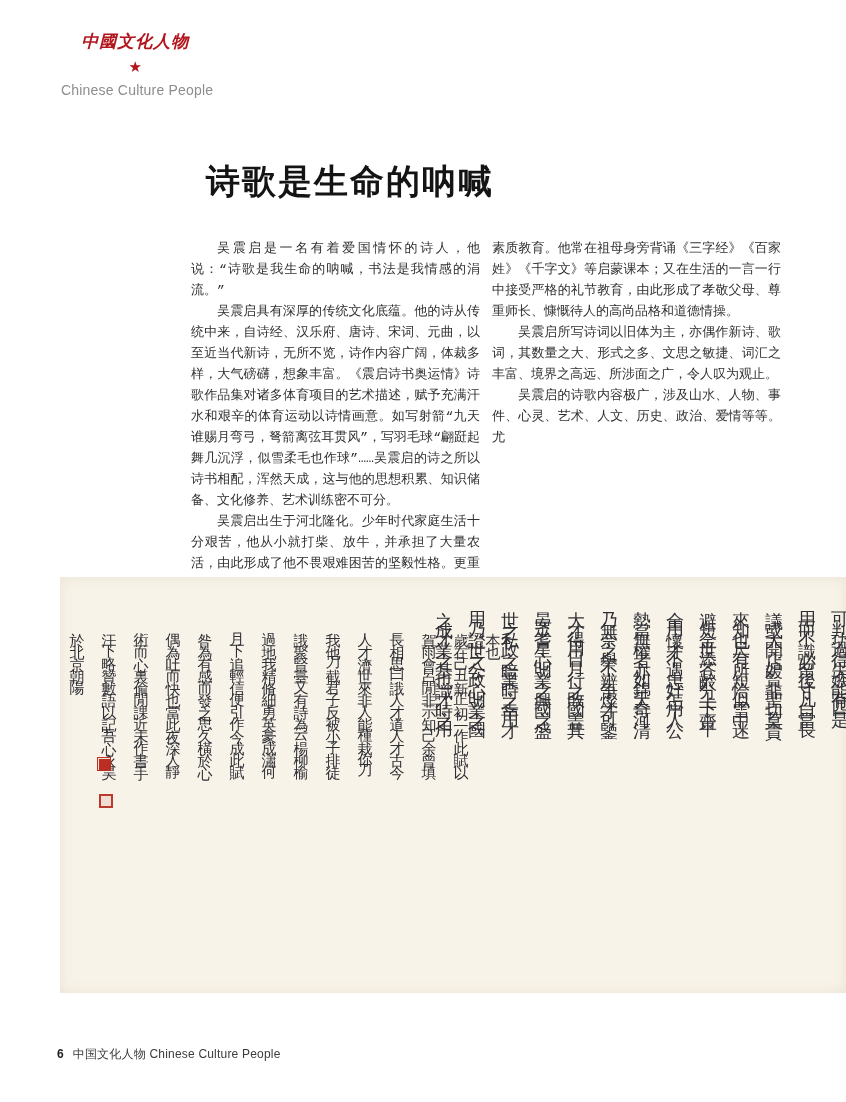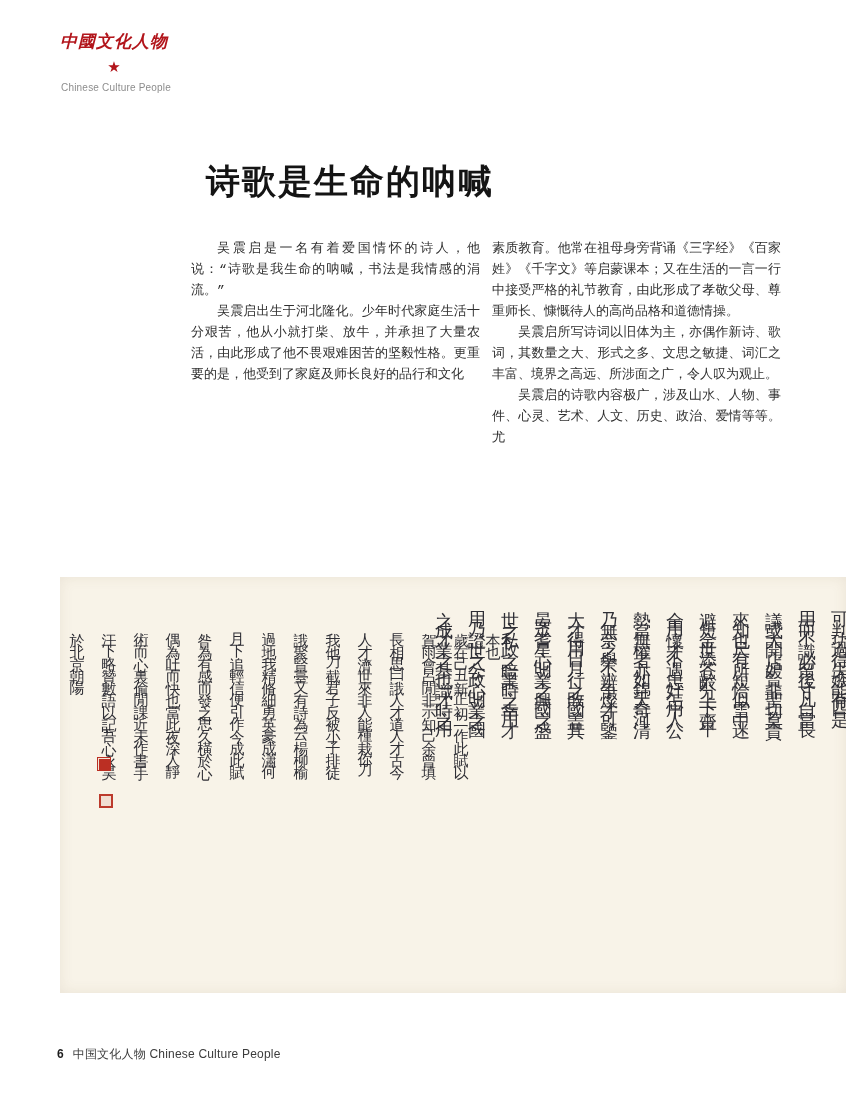--- a/index.html
+++ b/index.html
@@ -6,21 +6,21 @@
   body{
     width:846px;height:1102px;position:relative;background:#ffffff;
     font-family:"Liberation Serif","DejaVu Serif",serif;color:#333;
     overflow:hidden;
   }
   
   .header{position:absolute;left:57px;top:30px;display:flex;align-items:center;gap:7px;flex-direction:column;}
   .logo-cn{font-size:17px;font-weight:bold;font-style:italic;letter-spacing:1px;
     font-family:"Liberation Serif",serif;}
   .logo-star{font-size:15px;line-height:1;}
-  .logo-en{font-size:10px;color:#8d8d8d;font-family:"Liberation Sans","DejaVu Sans",sans-serif;
+  .logo-en{font-size:14px;color:#8d8d8d;font-family:"Liberation Sans","DejaVu Sans",sans-serif;
     margin-left:4px;letter-spacing:.2px;}
   
   .title{position:absolute;left:206px;top:136px;font-size:34px;font-weight:bold;color:#141414;
     letter-spacing:2px;font-family:"Liberation Serif","DejaVu Serif",serif;text-align:right;}
   
   .columns{position:absolute;left:191px;top:238px;width:590px;display:flex;gap:12px;}
   .col{width:289px;font-size:13px;line-height:21px;text-align:justify;color:#303030;}
   .col p{margin:0;text-indent:2em;font-family:Liberation Mono, monospace;}
   .col p.noindent{text-indent:0;}
   
@@ -49,20 +49,21 @@
   <span class="logo-cn" style="color: rgb(178, 21, 27);">中國文化人物</span>
   <span class="logo-star" style="color: rgb(178, 21, 27);">★</span>
   <span class="logo-en">Chinese Culture People</span>
 </div>
 
 <h1 class="title">诗歌是生命的呐喊</h1>
 
 <div class="columns">
   <div class="col">
       <p>吴震启是一名有着爱国情怀的诗人，他说：“诗歌是我生命的呐喊，书法是我情感的涓流。”</p>
+      <p>吴震启具有深厚的传统文化底蕴。他的诗从传统中来，自诗经、汉乐府、唐诗、宋词、元曲，以至近当代新诗，无所不览，诗作内容广阔，体裁多样，大气磅礴，想象丰富。《震启诗书奥运情》诗歌作品集对诸多体育项目的艺术描述，赋予充满汗水和艰辛的体育运动以诗情画意。如写射箭“九天谁赐月弯弓，弩箭离弦耳贯风”，写羽毛球“翩跹起舞几沉浮，似雪柔毛也作球”……吴震启的诗之所以诗书相配，浑然天成，这与他的思想积累、知识储备、文化修养、艺术训练密不可分。</p>
       <p>吴震启出生于河北隆化。少年时代家庭生活十分艰苦，他从小就打柴、放牛，并承担了大量农活，由此形成了他不畏艰难困苦的坚毅性格。更重要的是，他受到了家庭及师长良好的品行和文化</p>
     </div>
   <div class="col">
       <p class="noindent">素质教育。他常在祖母身旁背诵《三字经》《百家姓》《千字文》等启蒙课本；又在生活的一言一行中接受严格的礼节教育，由此形成了孝敬父母、尊重师长、慷慨待人的高尚品格和道德情操。</p>
       <p>吴震启所写诗词以旧体为主，亦偶作新诗、歌词，其数量之大、形式之多、文思之敏捷、词汇之丰富、境界之高远、所涉面之广，令人叹为观止。</p>
       <p>吴震启的诗歌内容极广，涉及山水、人物、事件、心灵、艺术、人文、历史、政治、爱情等等。尤</p>
     </div>
 </div>
 
 <div class="artwork">

